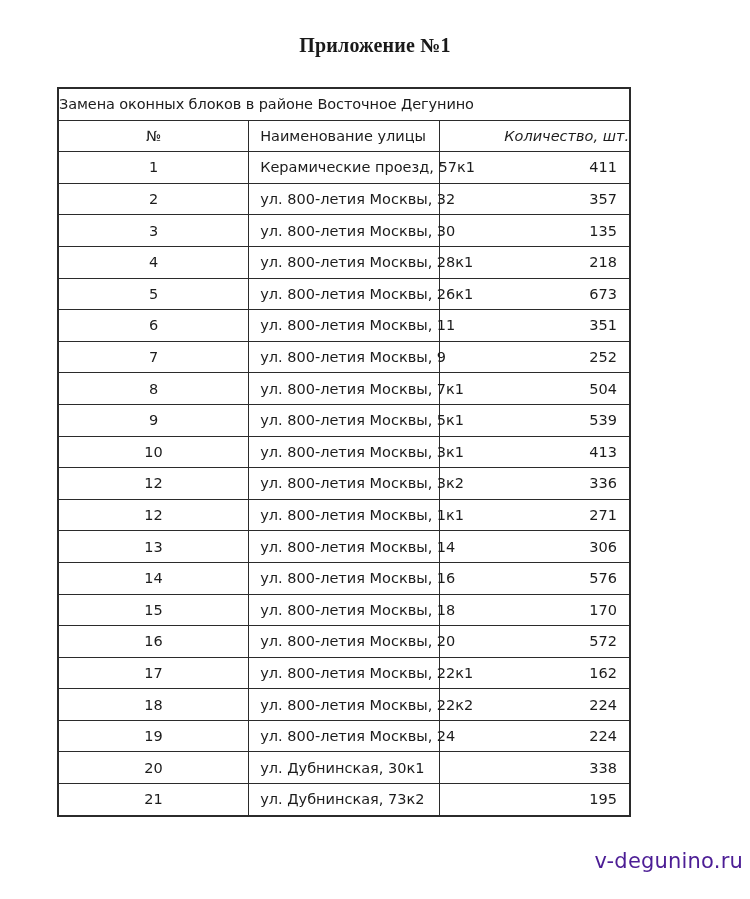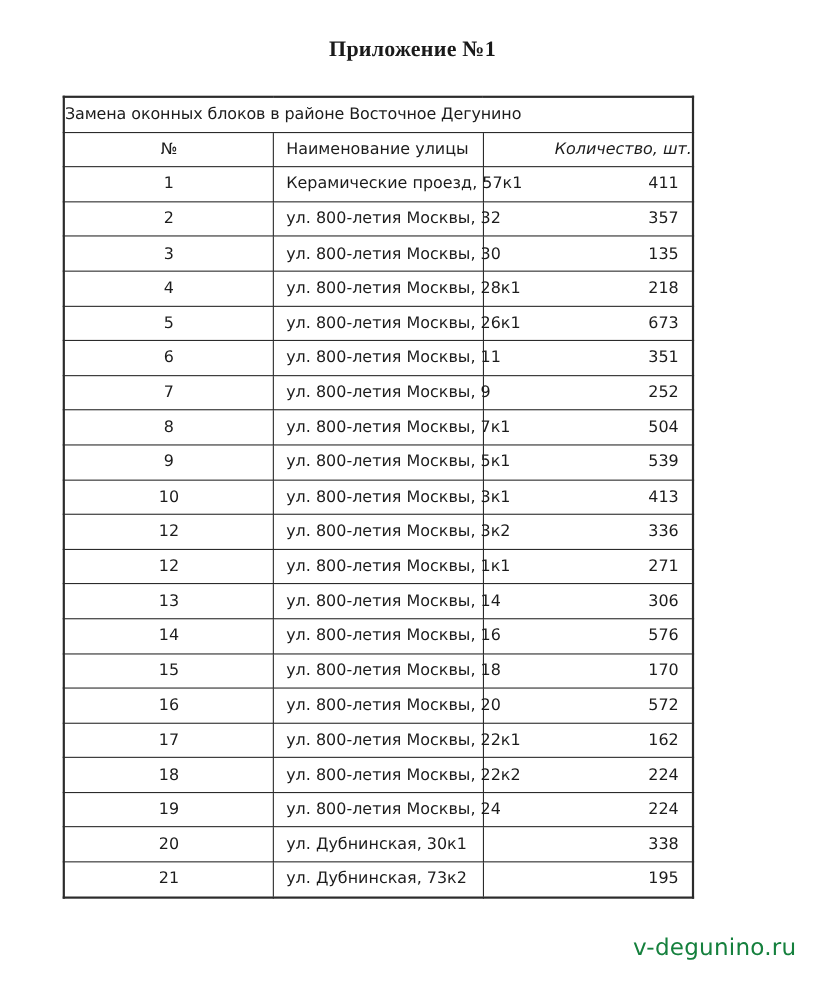--- a/index.html
+++ b/index.html
@@ -95,25 +95,25 @@
     text-align: left;
     font-size: 14.5px;
     white-space: nowrap;
   }
   .row-qty {
     text-align: right;
     font-size: 14.5px;
   }
   .watermark {
     position: absolute;
-    right: 26px;
+    right: 7px;
     bottom: 26px;
     font-family: "DejaVu Sans", "Liberation Sans", sans-serif;
     font-size: 21px;
-    color: #15803d;
+    color: #4c1d95;
     letter-spacing: 0.2px;
     text-align: center;
   }
 </style>
 </head>
 <body>
 
 <div class="page">
 
   <h1 class="doc-title">Приложение №1</h1>

